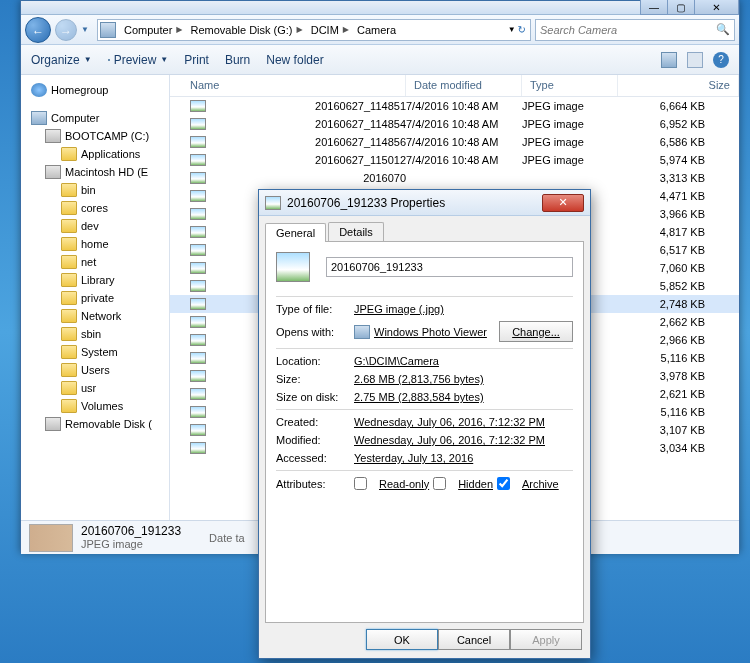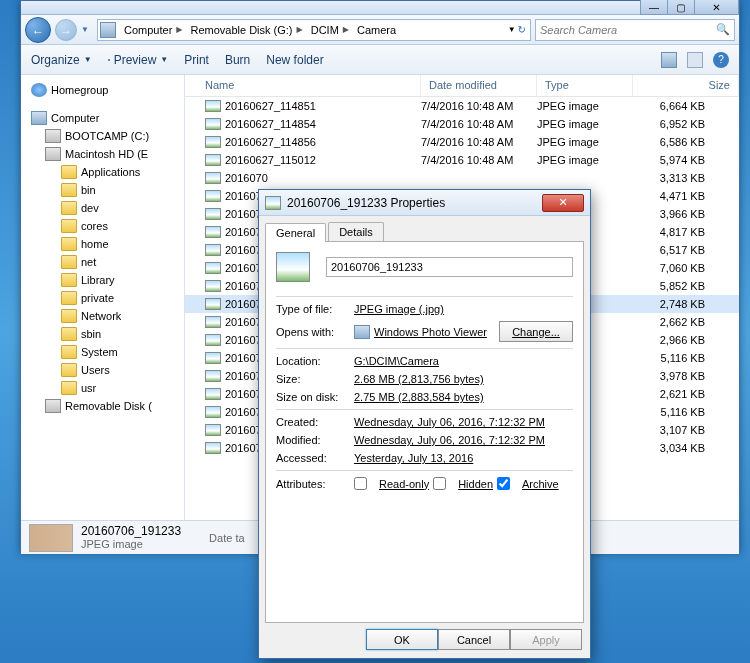--- a/index.html
+++ b/index.html
@@ -29,38 +29,38 @@
 
 
 .toolbar { height: 30px; background: linear-gradient(#f7fafd,#e7eef6); border-bottom: 1px solid #cdd9e8; display: flex; align-items: center; padding: 12px 10px; gap: 16px; font-size: 12px; }
 .tb-item { display: flex; align-items: center; gap: 4px; color: #1a3e6b; }
 .tb-item .dd { font-size: 8px; }
 .tb-right { margin-left: auto; display: flex; align-items: center; gap: 10px; }
 .tb-right .ic { width: 16px; height: 16px; }
 
 
 .body { display: flex; height: 445px; }
-.tree { width: 164px; border-right: 1px solid #d9e2ee; overflow: hidden; font-size: 11px; padding-top: 6px; }
+.tree { width: 149px; border-right: 1px solid #d9e2ee; overflow: hidden; font-size: 11px; padding-top: 6px; }
 .tree .node { display: flex; align-items: center; height: 18px; padding-left: 10px; gap: 4px; }
 .tree .node.ind1 { padding-left: 24px; }
 .tree .node.ind2 { padding-left: 40px; }
 .tree .node .ic { width: 16px; height: 14px; }
 .tree .spacer { height: 10px; }
 
 .list { flex: 1; display: flex; flex-direction: column; }
 .list-hdr { display: flex; height: 22px; border-bottom: 1px solid #e1e7ef; font-size: 11px; color: #4a6a8a; }
 .list-hdr div { padding: 4px 8px; border-right: 1px solid #e8edf3; }
 .col-name { width: 236px; padding-left: 20px !important; }
 .col-date { width: 116px; }
 .col-type { width: 96px; }
 .col-size { flex: 1; text-align: right; }
 .list-body { flex: 1; overflow: hidden; }
 .row { display: flex; height: 18px; font-size: 11px; align-items: center; }
 .row.sel { background: #d6e7fb; }
-.row .col-name { display: flex; align-items: center; gap: 4px; padding-left: 12px; }
+.row .col-name { display: flex; align-items: center; gap: 4px; padding-left: 12px; justify-content: space-between; }
 .row .col-size { padding-right: 34px; }
 .thumb { width: 16px; height: 12px; background: linear-gradient(#aee0ff,#fff 60%,#7dbb6d); border: 1px solid #888; }
 
 
 .details { height: 34px; border-top: 1px solid #cdd9e8; background: #f2f6fb; display: flex; align-items: center; padding: 0 8px; gap: 8px; font-size: 11px; }
 .details .bigthumb { width: 44px; height: 28px; background: linear-gradient(90deg,#cfae8e,#d7ba9a); border: 1px solid #aaa; }
 .details .meta { display:flex; flex-direction:column; line-height:1.2;}
 .details .fname { font-size:12px;}
 .details .ftype { color:#666;}
 .details .tags { margin-left: 20px; color:#666;}
@@ -171,42 +171,42 @@
         </div>
         <div class="spacer"></div>
         <div class="node ind0">
           <span class="ic comp"></span>
           <span>Computer</span>
         </div>
         <div class="node ind1">
           <span class="ic drive"></span>
           <span>BOOTCAMP (C:)</span>
         </div>
+        <div class="node ind2">
+          <span class="ic folder"></span>
+          <span>Applications</span>
+        </div>
         <div class="node ind1">
           <span class="ic drive"></span>
           <span>Macintosh HD (E</span>
         </div>
         <div class="node ind2">
           <span class="ic folder"></span>
-          <span>Applications</span>
-        </div>
-        <div class="node ind2">
-          <span class="ic folder"></span>
           <span>bin</span>
         </div>
         <div class="node ind2">
           <span class="ic folder"></span>
+          <span>cores</span>
+        </div>
+        <div class="node ind2">
+          <span class="ic folder"></span>
           <span>dev</span>
         </div>
         <div class="node ind2">
           <span class="ic folder"></span>
-          <span>cores</span>
-        </div>
-        <div class="node ind2">
-          <span class="ic folder"></span>
           <span>home</span>
         </div>
         <div class="node ind2">
           <span class="ic folder"></span>
           <span>net</span>
         </div>
         <div class="node ind2">
           <span class="ic folder"></span>
           <span>Library</span>
         </div>
@@ -226,20 +226,24 @@
           <span class="ic folder"></span>
           <span>System</span>
         </div>
         <div class="node ind2">
           <span class="ic folder"></span>
           <span>Users</span>
         </div>
         <div class="node ind2">
           <span class="ic folder"></span>
           <span>usr</span>
+        </div>
+        <div class="node ind2">
+          <span class="ic folder"></span>
+          <span>Volumes</span>
         </div>
         <div class="node ind1">
           <span class="ic drive"></span>
           <span>Removable Disk (</span>
         </div>
       </div>
 
     <div class="list">
       <div class="list-hdr">
         <div class="col-name">Name</div>

